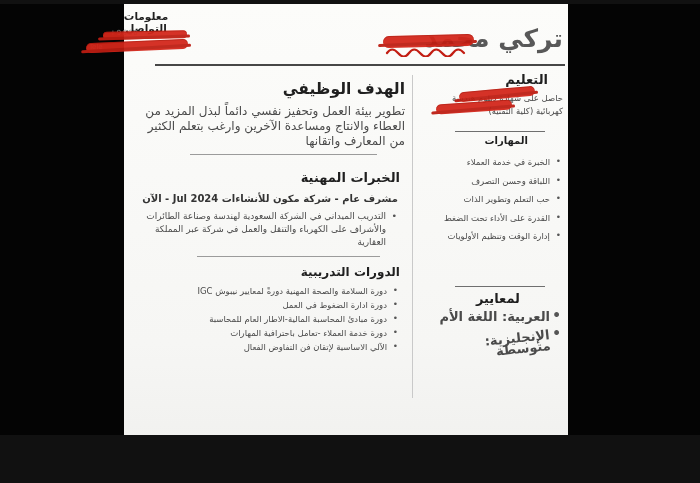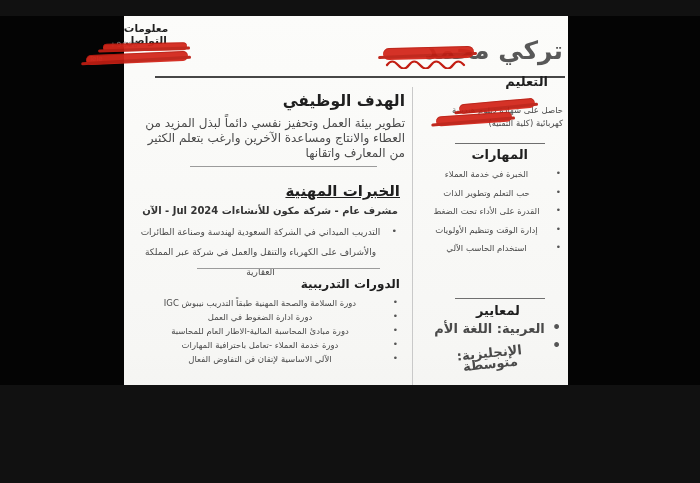--- a/index.html
+++ b/index.html
@@ -1,37 +1,37 @@
 <!DOCTYPE html>
 <html lang="ar"><head>
 <meta charset="utf-8">
 <style>
   html,body{margin:0;padding:0;background:#111;}
   #stage{
-    position:relative;width:700px;height:369px;margin:16px auto;overflow:hidden;
+    position:relative;width:700px;height:431px;margin:4px auto;overflow:hidden;
     background:#040404;
     font-family:"DejaVu Sans", sans-serif;
     -webkit-font-smoothing:antialiased;
   }
   .page{
     position:absolute;left:124px;top:0;width:444px;height:483px;
     background:linear-gradient(180deg,#fcfcfa 0%,#f6f6f4 70%,#efefed 100%);
   }
   .abs{position:absolute;}
   .rtl{direction:rtl;unicode-bidi:plaintext;}
   .heading{font-weight:bold;color:#1f1f1f;}
   .body-text{color:#4a4a4a;}
   
   .name{font-size:25px;line-height:30px;font-weight:bold;color:#585858;letter-spacing:-.5px;}
   .header-rule{height:2px;background:#474747;}
   .v-divider{width:1px;background:#c9c9c9;}
   .sep{height:1px;background:#9b9b9b;}
   .sep-dark{height:1px;background:#6f6f6f;}
   
-  ul.blist{list-style:none;margin:0;padding:0;text-align:center;}
+  ul.blist{list-style:none;margin:0;padding:0;text-align:right;}
   ul.blist li{position:relative;padding-right:11px;color:#4a4a4a;}
   ul.blist li::before{content:"•";position:absolute;right:0;top:-1px;color:#555;font-size:1.05em;}
   .skills-list li{font-size:8.5px;line-height:10px;margin-bottom:8.5px;}
   .lang-list li{font-size:13px;line-height:11px;margin-bottom:7px;font-weight:bold;color:#3c3c3c;}
   .course-list li{font-size:8.5px;line-height:10px;margin-bottom:4px;}
   .tilt{display:inline-block;transform:rotate(-6deg);transform-origin:right center;}
   
   .scrib{
     position:absolute;background:#d3261a;border-radius:5px;opacity:.94;
     box-shadow:0 1px 0 rgba(160,20,10,.55) inset;
@@ -66,63 +66,63 @@
 
     <div class="abs name" style="right:137px;top:20px;">تركي محمد</div>
     <div class="scrib" style="left:383px;top:31px;width:91px;height:12px;transform:rotate(-1.5deg);border-radius:7px;"></div>
     <svg class="abs" style="left:385px;top:44px;" width="86" height="9" viewBox="0 0 86 9">
       <path d="M2 5 q5 -7 11 0 t11 0 t11 0 t11 0 t11 0 t11 0 t11 0" stroke="#c21d12" stroke-width="2.2" fill="none" stroke-linecap="round"></path>
     </svg>
     <div class="abs header-rule" style="left:155px;top:60px;width:410px;"></div>
 
     <div class="abs v-divider" style="left:412px;top:71px;height:323px;"></div>
 
-    <div class="abs heading" style="right:152px;top:58px;font-size:13px;">التعليم</div>
+    <div class="abs heading" style="right:152px;top:68px;font-size:13px;">التعليم</div>
     <div class="abs body-text" style="right:137px;top:88px;width:132px;text-align:right;font-size:8.5px;line-height:13px;">
       <span>حاصل على شهادة دبلوم هندسة</span><br>
       <span>كهربائية (كلية التقنية)</span>
     </div>
     <div class="scrib" style="left:459px;top:85px;width:76px;height:10px;transform:rotate(-5deg);"></div>
     <div class="scrib" style="left:436px;top:98px;width:76px;height:10px;transform:rotate(-4deg);"></div>
 
     <div class="abs sep-dark" style="left:455px;top:127px;width:90px;"></div>
 
-    <div class="abs heading" style="right:172px;top:131px;font-size:13px;">المهارات</div>
+    <div class="abs heading" style="right:172px;top:131px;font-size:10px;">المهارات</div>
     <ul class="abs blist skills-list" style="right:139px;top:153px;width:138px;">
       <li>الخبرة في خدمة العملاء</li>
+      <li>اللباقة وحسن التصرف</li>
       <li>حب التعلم وتطوير الذات</li>
       <li>القدرة على الأداء تحت الضغط</li>
       <li>إدارة الوقت وتنظيم الأولويات</li>
-      <li>استخدام الحاسب الآلي</li>
     </ul>
 
     <div class="abs sep-dark" style="left:455px;top:282px;width:90px;"></div>
 
     <div class="abs heading" style="right:180px;top:287px;font-size:13px;">لمعايير</div>
     <ul class="abs blist lang-list" style="right:139px;top:307px;width:132px;">
       <li>العربية: اللغة الأم</li>
       <li><span class="tilt">الإنجليزية: متوسطة</span></li>
     </ul>
 
     <div class="abs heading" style="right:295px;top:76px;font-size:15.5px;">الهدف الوظيفي</div>
     <div class="abs body-text" style="right:295px;top:100px;width:270px;text-align:right;font-size:12px;line-height:15px;">تطوير بيئة العمل وتحفيز نفسي دائماً لبذل المزيد من العطاء والانتاج ومساعدة الآخرين وارغب بتعلم الكثير من المعارف واتقانها</div>
 
     <div class="abs sep" style="left:190px;top:150px;width:187px;"></div>
 
-    <div class="abs heading" style="right:300px;top:166px;font-size:15px;text-decoration:underline;">الخبرات المهنية</div>
+    <div class="abs heading" style="right:300px;top:166px;font-size:13px;">الخبرات المهنية</div>
     <div class="abs" style="right:300px;top:189px;width:260px;text-align:center;font-size:10px;font-weight:bold;color:#333;">مشرف عام - شركة مكون للأنشاءات Jul 2024 - الآن</div>
     <ul class="abs blist" style="right:303px;top:206px;width:262px;">
-      <li style="font-size:9px;line-height:20px;">التدريب الميداني في الشركة السعودية لهندسة وصناعة الطائرات والأشراف على الكهرباء والتنقل والعمل في شركة عبر المملكة العقارية</li>
+      <li style="font-size:9px;line-height:13px;">التدريب الميداني في الشركة السعودية لهندسة وصناعة الطائرات والأشراف على الكهرباء والتنقل والعمل في شركة عبر المملكة العقارية</li>
     </ul>
 
     <div class="abs sep" style="left:197px;top:252px;width:183px;"></div>
 
     <div class="abs heading" style="right:300px;top:261px;font-size:12px;">الدورات التدريبية</div>
     <ul class="abs blist course-list" style="right:302px;top:282px;width:265px;">
-      <li>دورة السلامة والصحة المهنية طبقاً التدريب نيبوش IGC</li>
+      <li>دورة السلامة والصحة المهنية دورةً لمعايير نيبوش IGC</li>
       <li>دورة ادارة الضغوط في العمل</li>
       <li>دورة مبادئ المحاسبة المالية-الاطار العام للمحاسبة</li>
       <li>دورة خدمة العملاء -تعامل باحترافية المهارات</li>
       <li>الآلي الاساسية لإتقان فن التفاوض الفعال</li>
     </ul>
 
     <div class="abs watermark" style="right:2px;bottom:-10px;">حراج</div>
   </div>
 </div>
 

